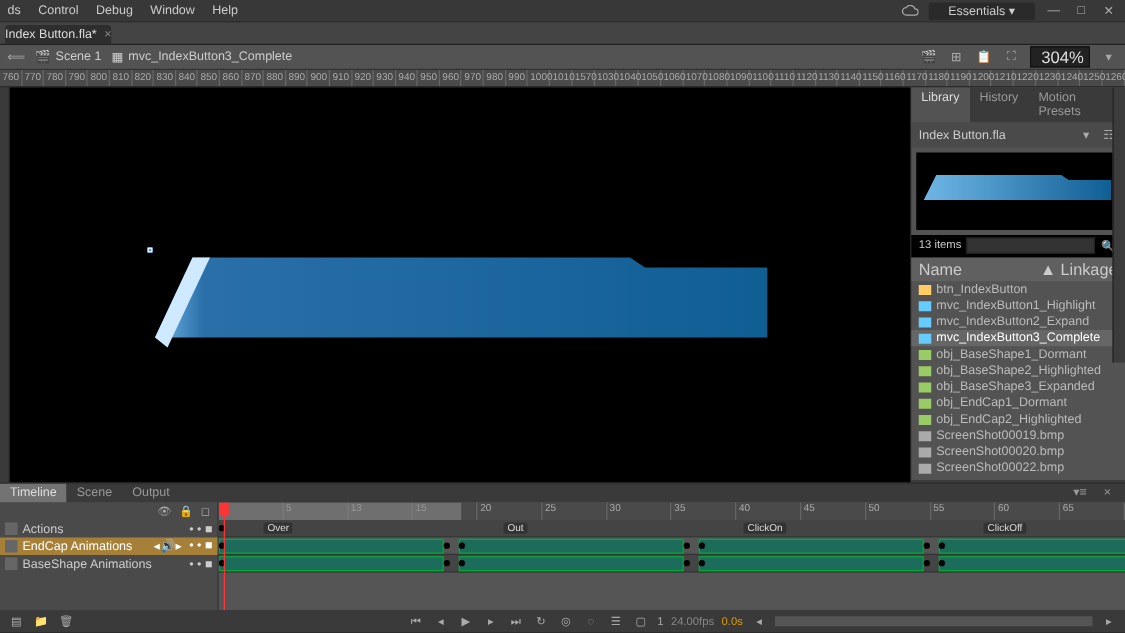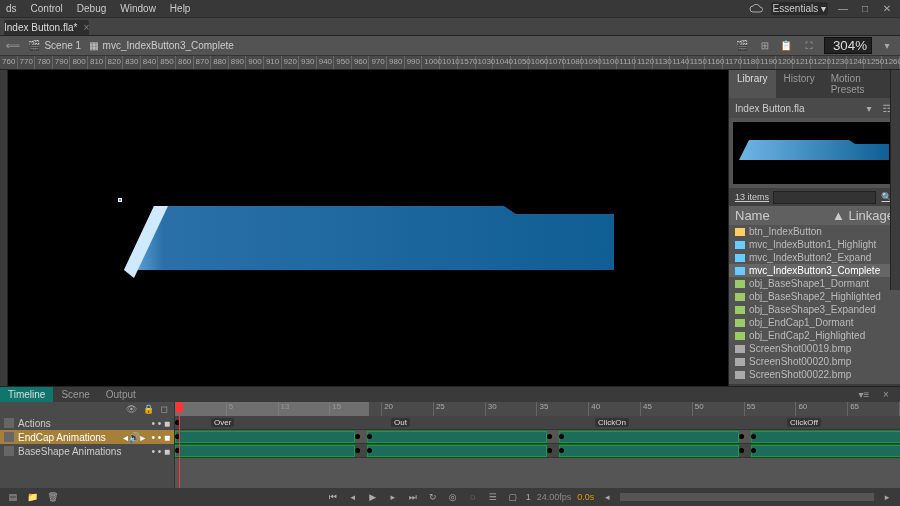--- a/index.html
+++ b/index.html
@@ -2,21 +2,21 @@
 <html><head>
 <meta charset="utf-8">
 <style>
 * { margin:0; padding:0; box-sizing:border-box; font-family:"Segoe UI",Tahoma,sans-serif; }
 body { background:#383838; color:#ccc; font-size:10px; width:900px; height:506px; overflow:hidden; position:relative; }
 
 
 .menubar { height:18px; background:#383838; display:flex; align-items:center; padding:0 6px; gap:14px; border-bottom:1px solid #2a2a2a; }
 .menubar span { cursor:default; }
 .menubar .right { margin-left:auto; display:flex; gap:8px; align-items:center; }
-.pill { background:#2a2a2a; padding:1px 2px; border-radius:2px; }
+.pill { background:#2a2a2a; padding:1px 16px; border-radius:2px; }
 .iconbtn { width:14px; height:14px; display:flex; align-items:center; justify-content:center; color:#aaa; }
 
 
 .tabrow { height:18px; background:#444; display:flex; align-items:flex-end; padding-left:4px; border-bottom:1px solid #222; }
 .doctab { background:#2e2e2e; padding:2px 0; border-top-left-radius:3px; border-top-right-radius:3px; display:flex; gap:6px; align-items:center; color:#ddd; }
 .doctab .x { color:#888; }
 
 
 .scenebar { height:20px; background:#535353; display:flex; align-items:center; padding:0 6px; gap:8px; font-size:10px; border-bottom:1px solid #333; }
 .scenebar .crumb { display:flex; align-items:center; gap:4px; }
@@ -33,39 +33,39 @@
 .stage { flex:1; background:#000; position:relative; overflow:hidden; }
 .stage .handle { position:absolute; width:4px; height:4px; background:#49f; border:1px solid #fff; }
 .shape { position:absolute; }
 
 .rightpanel { width:172px; background:#535353; border-left:1px solid #222; display:flex; flex-direction:column; }
 .paneltabs { display:flex; background:#3a3a3a; font-size:10px; }
 .paneltabs span { padding:3px 8px; color:#999; }
 .paneltabs span.active { background:#535353; color:#ddd; }
 .panelhdr { padding:3px 6px; background:#4a4a4a; display:flex; align-items:center; justify-content:space-between; }
 .preview { height:62px; background:#000; margin:4px; position:relative; }
-.countrow { display:flex; align-items:center; padding:2px 6px; gap:4px; background:#404040; font-size:9px;text-decoration:underline; }
+.countrow { display:flex; align-items:flex-start; padding:2px 6px; gap:4px; background:#000000; font-size:9px; }
 .search { flex:1; background:#333; border:1px solid #222; height:13px; }
 .assettbl { flex:1; overflow:auto; font-size:10px; }
 .assettbl .hdr { display:flex; background:#606060; padding:2px 6px; font-size:13px; color:#ccc; justify-content:space-between; }
 .assettbl .row { display:flex; align-items:center; gap:4px; padding:1px 6px; color:#bbb; }
 .assettbl .row.sel { background:#666; color:#fff; }
 .assettbl .ico { width:10px; height:8px; display:inline-block; }
 .ico-mc { background:#6cf; }
 .ico-gfx { background:#9c6; }
 .ico-bmp { background:#aaa; }
 .ico-btn { background:#fc6; }
 
 .vcollapse { position:absolute; right:0; top:70px; width:10px; height:220px; background:#3c3c3c; border-left:1px solid #222; }
 
 
 .timeline { position:absolute; left:0; right:0; bottom:0; height:120px; background:#4a4a4a; border-top:1px solid #222; display:flex; flex-direction:column; }
 .tl-tabs { display:flex; background:#3a3a3a; font-size:10px; }
 .tl-tabs span { padding:2px 8px; color:#999; }
-.tl-tabs span.active { background:#0f766e; color:#ddd; }
+.tl-tabs span.active { background:#737373; color:#ddd; }
 .tl-tabs .right { margin-left:auto; display:flex; gap:6px; padding-right:6px; }
 .tl-body { flex:1; display:flex; }
 .layers { width:175px; background:#4a4a4a; border-right:1px solid #333; }
 .layers .lhdr { height:14px; display:flex; justify-content:flex-end; gap:6px; padding:0 6px; font-size:9px; color:#aaa; align-items:center; }
 .layers .lrow { height:14px; display:flex; align-items:center; gap:4px; padding:0 4px; font-size:10px; }
 .layers .lrow.sel { background:#a68038; color:#fff; }
 .lico { width:10px; height:10px; background:#666; }
 .frames { flex:1; position:relative; background:#555; overflow:hidden; }
 .frameruler { height:14px; background:#4a4a4a; display:flex; font-size:8px; color:#aaa; }
 .frameruler div { width:60px; border-right:1px solid #666; padding-left:2px; }
@@ -351,21 +351,21 @@
             <div class="key" style="left: 0px;"></div>
           </div>
           <div class="track sel">
             <div class="seg " style="left: 0px; width: 180px;"></div>
             <div class="key" style="left: 0px;"></div>
             <div class="key" style="left: 180px;"></div>
             <div class="flag" style="left: 36px;">Over</div>
             <div class="seg " style="left: 192px; width: 180px;"></div>
             <div class="key" style="left: 192px;"></div>
             <div class="key" style="left: 372px;"></div>
-            <div class="flag" style="left: 216px;">Out</div>
+            <div class="flag" style="left: 228px;">Out</div>
             <div class="seg " style="left: 384px; width: 180px;"></div>
             <div class="key" style="left: 384px;"></div>
             <div class="key" style="left: 564px;"></div>
             <div class="flag" style="left: 420px;">ClickOn</div>
             <div class="seg " style="left: 576px; width: 180px;"></div>
             <div class="key" style="left: 576px;"></div>
             <div class="flag" style="left: 612px;">ClickOff</div>
           </div>
           <div class="track">
             <div class="seg" style="left: 0px; width: 180px;"></div>

